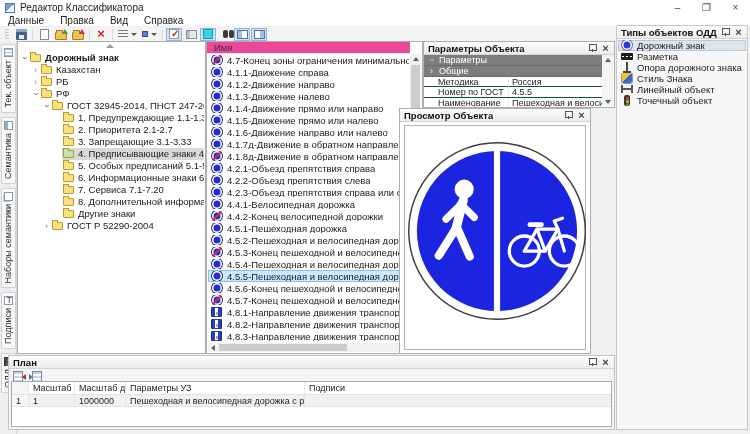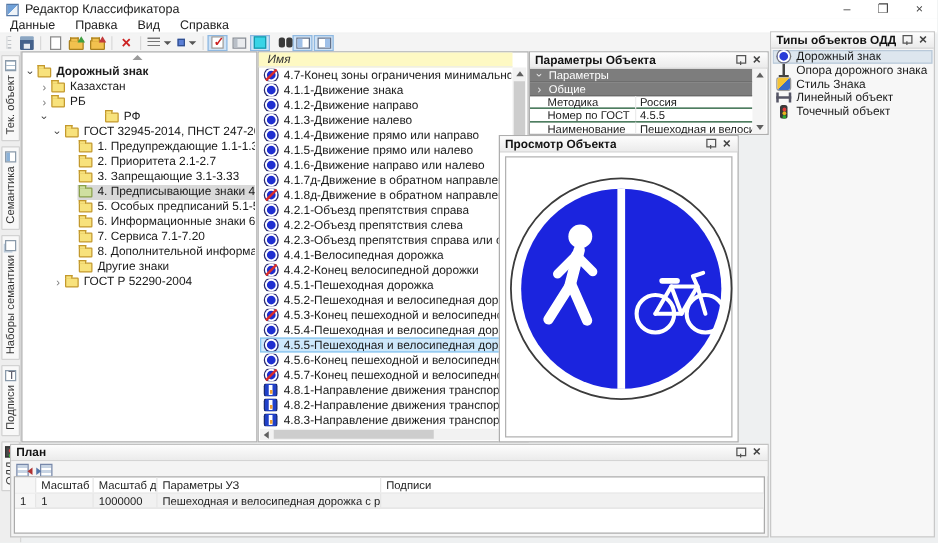--- a/index.html
+++ b/index.html
@@ -106,21 +106,21 @@
                   border:1px solid #c3992e; border-bottom:none; }
   .fold.sel { background:#cfe0a0; border-color:#8aa04a; }
   .fold.sel::before { background:#cfe0a0; border-color:#8aa04a; }
   .tlabel { font-size:9.5px; }
   .tlabel.bold { font-weight:bold; }
 
   
   .list-panel { left:206px; top:41px; width:217px; height:313px; }
   .list-chev { position:absolute; left:100px; top:1px; }
   .lhead { position:absolute; left:0; top:0; right:12px; height:12px; line-height:12px; padding-left:7px;
-           font-size:9.5px; color:#333; border-bottom:1px solid #ececec; background:#fef9c3;font-style:italic; }
+           font-size:9.5px; color:#333; border-bottom:1px solid #ececec; background:#ec4899; }
   .lrows { position:absolute; left:1px; top:12px; right:12px; }
   .lrow { height:12px; display:flex; align-items:center; gap:5px; padding-left:3px;
           white-space:nowrap; overflow:hidden; border:1px solid transparent; }
   .lrow.sel { background:#cde8fb; border-color:#84c3ef; }
   .ltext { font-size:9.5px; }
   .sic { width:10px; height:10px; flex:none; position:relative; }
   .sic-circle::before { content:""; position:absolute; inset:0; border-radius:50%; background:#1f2fd0;
                         box-shadow:inset 0 0 0 1.5px #fff, 0 0 0 1px #2a2a66; }
   .sic-slash::before { content:""; position:absolute; inset:0; border-radius:50%; background:#1f2fd0;
                         box-shadow:inset 0 0 0 1.5px #fff, 0 0 0 1px #2a2a66; }
@@ -311,21 +311,21 @@
           <span class="tlabel nowrap">Казахстан</span>
         </span>
       </div>
       <div class="trow" style="padding-left: 13px;">
         <span class="exp closed"></span>
         <span class="selwrap">
           <span class="fold"></span>
           <span class="tlabel nowrap">РБ</span>
         </span>
       </div>
-      <div class="trow" style="padding-left: 13px; gap: 43px;">
+      <div class="trow" style="padding-left: 13px;">
         <span class="exp open"></span>
         <span class="selwrap">
           <span class="fold"></span>
           <span class="tlabel nowrap">РФ</span>
         </span>
       </div>
       <div class="trow" style="padding-left: 24px;">
         <span class="exp open"></span>
         <span class="selwrap">
           <span class="fold"></span>
@@ -408,21 +408,21 @@
 <div class="abs panel list-panel">
   <span class="chev-up list-chev"></span>
   <div class="lhead nowrap">Имя</div>
   <div class="lrows" id="listRows">
       <div class="lrow">
         <span class="sic sic-slash"></span>
         <span class="ltext nowrap">4.7-Конец зоны ограничения минимальной скорости</span>
       </div>
       <div class="lrow">
         <span class="sic sic-circle"></span>
-        <span class="ltext nowrap">4.1.1-Движение знака</span>
+        <span class="ltext nowrap">4.1.1-Движение справа</span>
       </div>
       <div class="lrow">
         <span class="sic sic-circle"></span>
         <span class="ltext nowrap">4.1.2-Движение направо</span>
       </div>
       <div class="lrow">
         <span class="sic sic-circle"></span>
         <span class="ltext nowrap">4.1.3-Движение налево</span>
       </div>
       <div class="lrow">
@@ -612,20 +612,24 @@
     <span class="sp"></span>
     <span class="pinbtn"></span>
     <span class="closebtn"></span>
   </div>
   <div class="ritems" id="rightItems">
       <div class="ritem sel">
         <span class="ri ri-roadsign"></span>
         <span class="rlabel nowrap">Дорожный знак</span>
       </div>
       <div class="ritem">
+        <span class="ri ri-marking"></span>
+        <span class="rlabel nowrap">Разметка</span>
+      </div>
+      <div class="ritem">
         <span class="ri ri-pole"></span>
         <span class="rlabel nowrap">Опора дорожного знака</span>
       </div>
       <div class="ritem">
         <span class="ri ri-style"></span>
         <span class="rlabel nowrap">Стиль Знака</span>
       </div>
       <div class="ritem">
         <span class="ri ri-line"></span>
         <span class="rlabel nowrap">Линейный объект</span>

